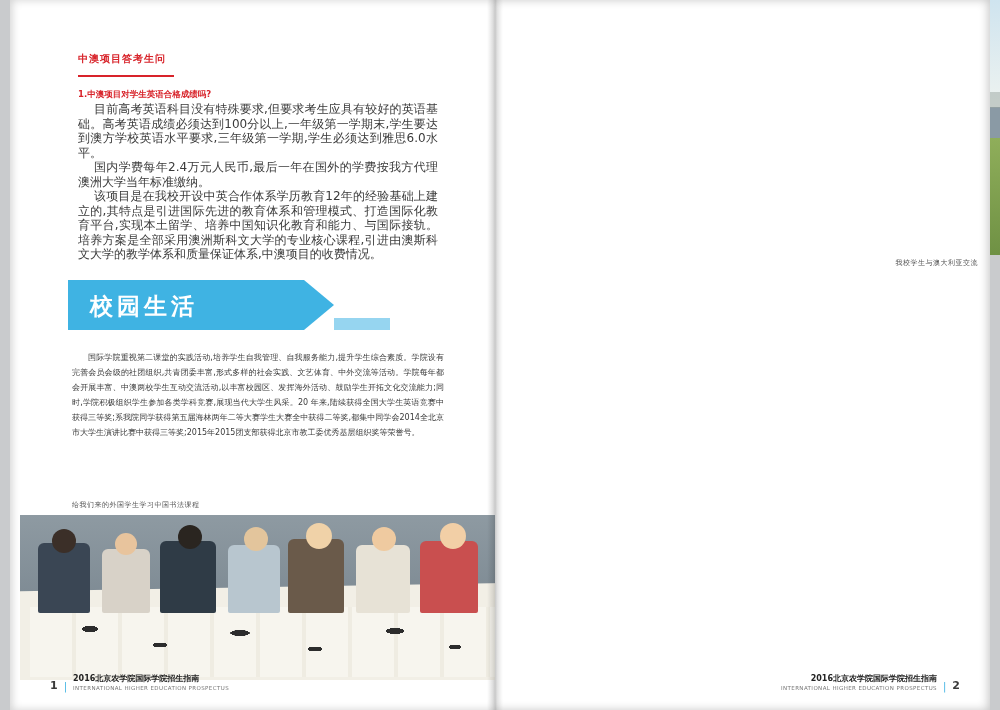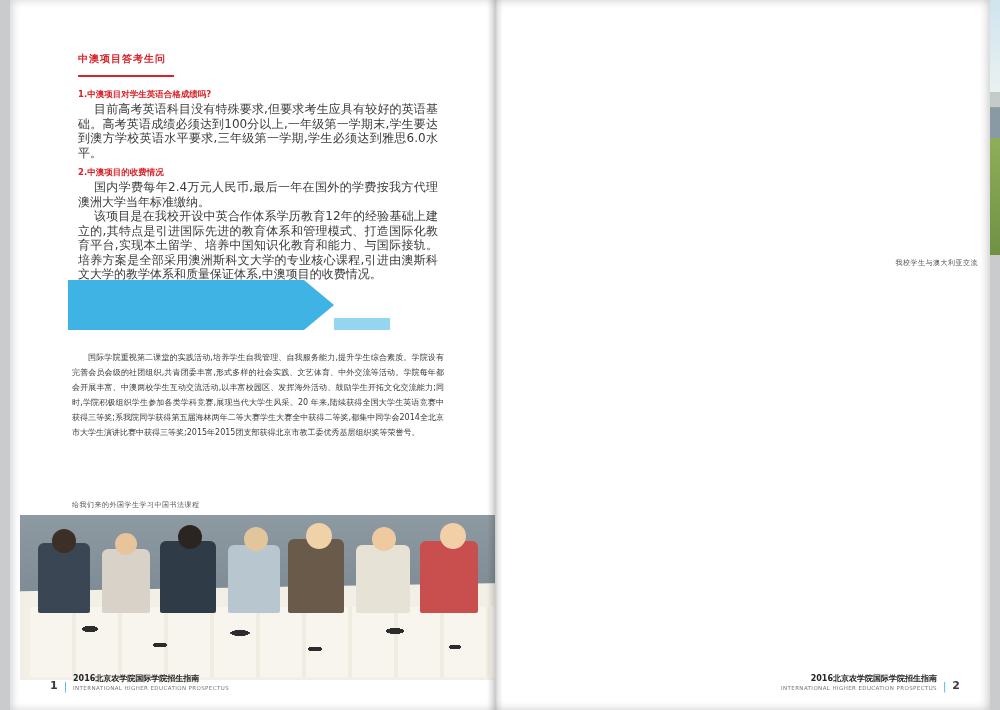--- a/index.html
+++ b/index.html
@@ -82,29 +82,29 @@
 <div class="spread">
 
   <div class="page page-left">
 
     <div class="qa-title">中澳项目答考生问</div>
     <div class="qa-underline"></div>
 
     <div class="qa-body">
       <div class="q-line">1.中澳项目对学生英语合格成绩吗?</div>
       <div class="a-line indent">目前高考英语科目没有特殊要求,但要求考生应具有较好的英语基础。高考英语成绩必须达到100分以上,一年级第一学期末,学生要达到澳方学校英语水平要求,三年级第一学期,学生必须达到雅思6.0水平。</div>
-      <div class="q-line">2.中澳项目的收费情况</div>
       <div class="a-line indent">国内学费每年2.4万元人民币,最后一年在国外的学费按我方代理澳洲大学当年标准缴纳。</div>
       <div class="a-line indent">该项目是在我校开设中英合作体系学历教育12年的经验基础上建立的,其特点是引进国际先进的教育体系和管理模式、打造国际化教育平台,实现本土留学、培养中国知识化教育和能力、与国际接轨。培养方案是全部采用澳洲斯科文大学的专业核心课程,引进由澳斯科文大学的教学体系和质量保证体系,中澳项目的收费情况。</div>
     </div>
 
     <div class="banner" id="campus-banner">
       <div class="bar"></div>
       <div class="tail"></div>
       <div class="bar2"></div>
+      <div class="txt">校园生活</div>
     </div>
 
     <div class="campus-body">
       <p>国际学院重视第二课堂的实践活动,培养学生自我管理、自我服务能力,提升学生综合素质。学院设有完善会员会级的社团组织,共青团委丰富,形式多样的社会实践、文艺体育、中外交流等活动。学院每年都会开展丰富、中澳两校学生互动交流活动,以丰富校园区、发挥海外活动、鼓励学生开拓文化交流能力;同时,学院积极组织学生参加各类学科竞赛,展现当代大学生风采。20 年来,陆续获得全国大学生英语竞赛中获得三等奖;系我院同学获得第五届海林两年二等大赛学生大赛全中获得二等奖,都集中同学会2014全北京市大学生演讲比赛中获得三等奖;2015年2015团支部获得北京市教工委优秀基层组织奖等荣誉号。</p>
     </div>
 
     <div class="cap" id="cap-calligraphy">给我们来的外国学生学习中国书法课程</div>
 
     <div class="photo" id="photo-calligraphy">
       <div style="position:absolute;inset:0;background:linear-gradient(#8e9aa2,#6f7c86);"></div>

